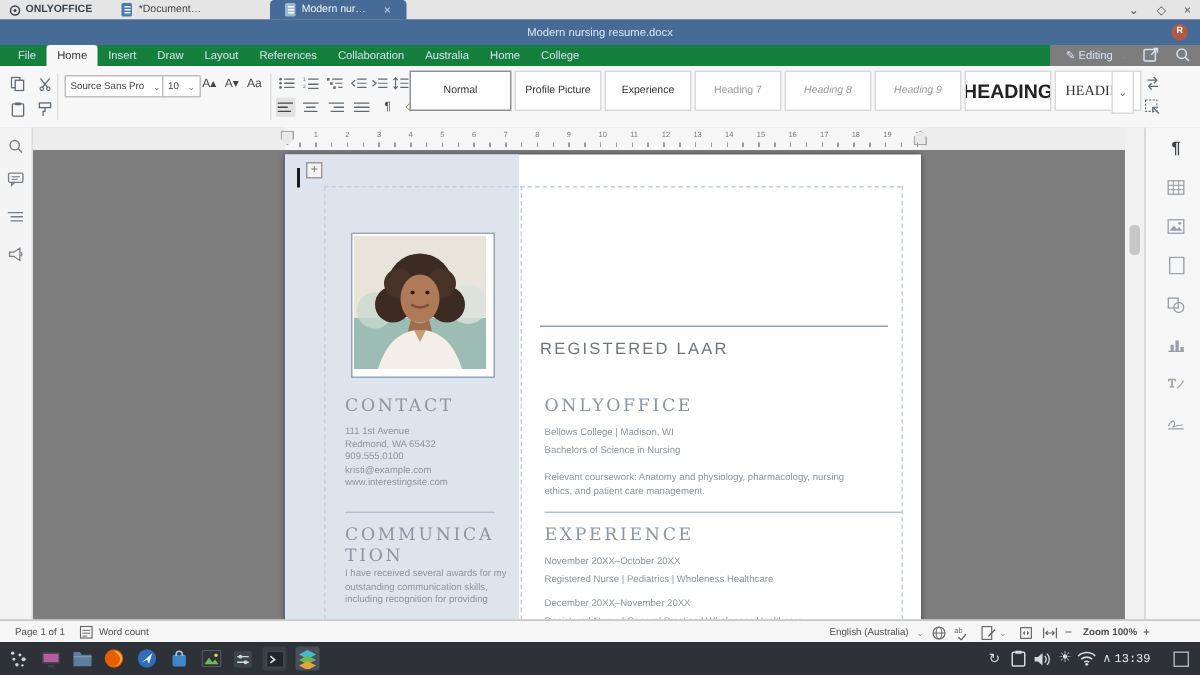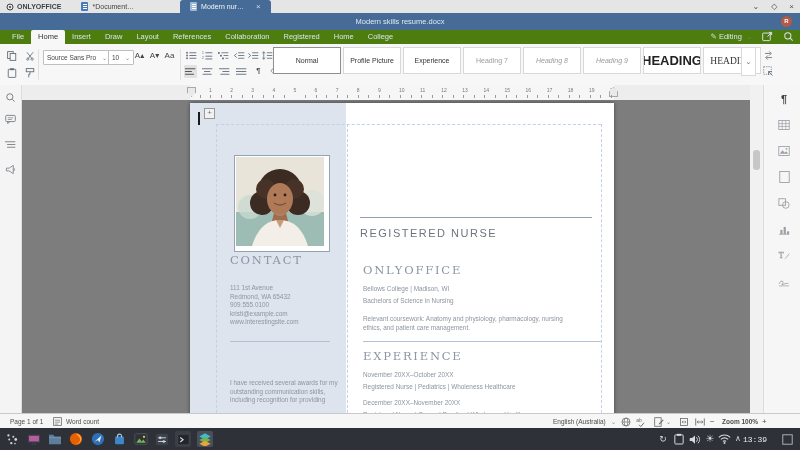--- a/index.html
+++ b/index.html
@@ -17,21 +17,21 @@
   .doc-tab .closex{margin-left:8px;font-size:8px;color:#cfdcec;}
   .winctl{position:absolute;right:6px;top:0;height:13px;display:flex;gap:12px;align-items:center;color:#555;font-size:8px;}
 
   
   .titlebar{left:0;top:13px;width:800px;height:17px;background:#466b96;}
   .titlebar .ttl{position:absolute;left:0;right:0;top:4px;text-align:center;font-size:7.5px;color:#dfe8f3;}
   .avatar{position:absolute;right:8px;top:3px;width:11px;height:11px;border-radius:50%;background:#b05a47;
           color:#fff;font-size:6px;line-height:11px;text-align:center;font-weight:bold;}
 
   
-  .menubar{left:0;top:30px;width:800px;height:14px;background:#4d7c0f;display:flex;align-items:center;}
+  .menubar{left:0;top:30px;width:700px;height:14px;background:#15803d;display:flex;align-items:center;}
   #menu-items{display:flex;align-items:flex-end;height:14px;padding-left:5px;}
   .mi{font-size:7.5px;color:#d9e3f0;padding:3px 7px;height:8px;line-height:8px;}
   .mi.on{background:#f7f7f7;color:#333;border-radius:2px 2px 0 0;}
   .menu-right{position:absolute;right:6px;top:31px;display:flex;align-items:center;gap:10px;color:#d9e3f0;font-size:7.5px;}
 
   
   .ribbon{left:0;top:44px;width:800px;height:41px;background:#f7f7f7;border-bottom:1px solid #d6d6d6;}
   .rdiv{position:absolute;top:5px;width:1px;height:31px;background:#e0e0e0;}
   .ric{position:absolute;width:13px;height:13px;display:flex;align-items:center;justify-content:center;color:#5f6a75;}
   .combo{position:absolute;height:13px;border:1px solid #bfbfbf;background:#fff;border-radius:1px;
@@ -123,34 +123,34 @@
       <span class="closex">×</span>
     </div>
     <div class="winctl">
       <span>⌄</span>
       <span>◇</span>
       <span>×</span>
     </div>
   </div>
 
   <div class="abs titlebar">
-    <div class="ttl">Modern skills resume.docx</div>
+    <div class="ttl">Modern nursing resume.docx</div>
     <div class="avatar">R</div>
   </div>
 
   <div class="abs menubar">
     <div id="menu-items">
         <span class="mi">File</span>
         <span class="mi on">Home</span>
         <span class="mi">Insert</span>
         <span class="mi">Draw</span>
         <span class="mi">Layout</span>
         <span class="mi">References</span>
         <span class="mi">Collaboration</span>
-        <span class="mi">Registered</span>
+        <span class="mi">Australia</span>
         <span class="mi">Home</span>
         <span class="mi">College</span>
       </div>
   </div>
   <div class="menu-right">
     <span>
       <span>✎</span>
       <span>Editing</span>
       <span class="car">⌄</span>
     </span>
@@ -413,31 +413,32 @@
           <path d="M38 56 q6 5 12 0 l2 8 h-16z" fill="#a06c4e"></path>
           <path d="M16 89 q8-26 28-26 q20 0 28 26z" fill="#f3efe8"></path>
           <path d="M40 63 l4 8 4-8z" fill="#c89a78"></path>
           <path d="M38 46 q6 4 12 0" stroke="#7e4f35" stroke-width="1.5" fill="none"></path>
           <circle cx="39" cy="38" r="1.4" fill="#2e1e14"></circle>
           <circle cx="49" cy="38" r="1.4" fill="#2e1e14"></circle>
         </svg>
       </div>
 
       <div class="name-rule"></div>
-      <div class="role">REGISTERED NURSE</div>
-
-      <div class="sec-h serif" style="left:40px;top:150px;text-align:center;">CONTACT</div>
+      <div class="role">REGISTERED LAAR</div>
+
+      <div class="sec-h serif" style="left:40px;top:160px;text-align:center;">CONTACT</div>
       <div id="contact-lines" class="abs body-txt" style="left:40px;top:181px;width:110px;">
           <div>111 1st Avenue</div>
           <div>Redmond, WA 65432</div>
           <div>909.555.0100</div>
           <div>kristi@example.com</div>
           <div>www.interestingsite.com</div>
         </div>
       <div class="col-rule" style="left:40px;top:238px;width:100px;"></div>
+      <div class="sec-h serif" style="left:40px;top:246px;width:100px;word-break:break-all;line-height:14px;">COMMUNICATION</div>
       <div class="abs body-txt" style="left:40px;top:276px;width:108px;">I have received several awards for my outstanding communication skills, including recognition for providing</div>
 
       <div class="sec-h serif" style="left:173px;top:160px;">ONLYOFFICE</div>
       <div class="abs body-txt" style="left:173px;top:182px;">Bellows College | Madison, WI</div>
       <div class="abs body-txt" style="left:173px;top:194px;">Bachelors of Science in Nursing</div>
       <div class="abs body-txt" style="left:173px;top:212px;width:218px;">Relevant coursework: Anatomy and physiology, pharmacology, nursing ethics, and patient care management.</div>
       <div class="col-rule" style="left:173px;top:238px;width:238px;"></div>
       <div class="sec-h serif" style="left:173px;top:246px;">EXPERIENCE</div>
       <div id="exp-entries">
           <div class="abs body-txt" style="left: 173px; top: 268px;">November 20XX–October 20XX</div>

